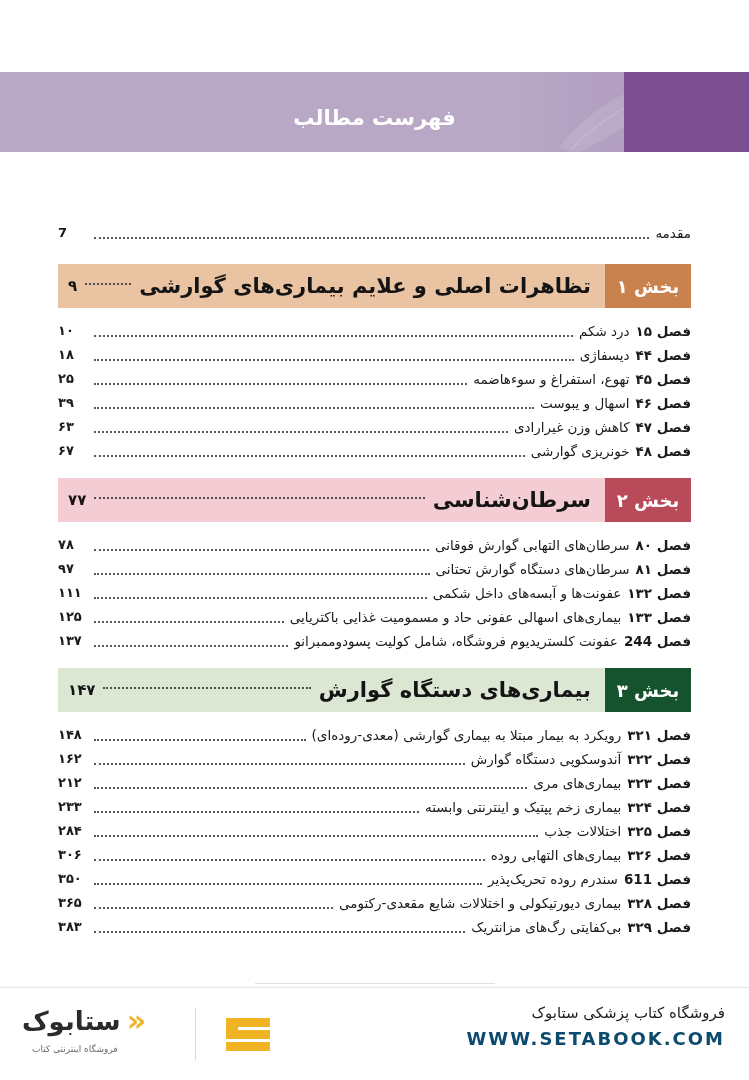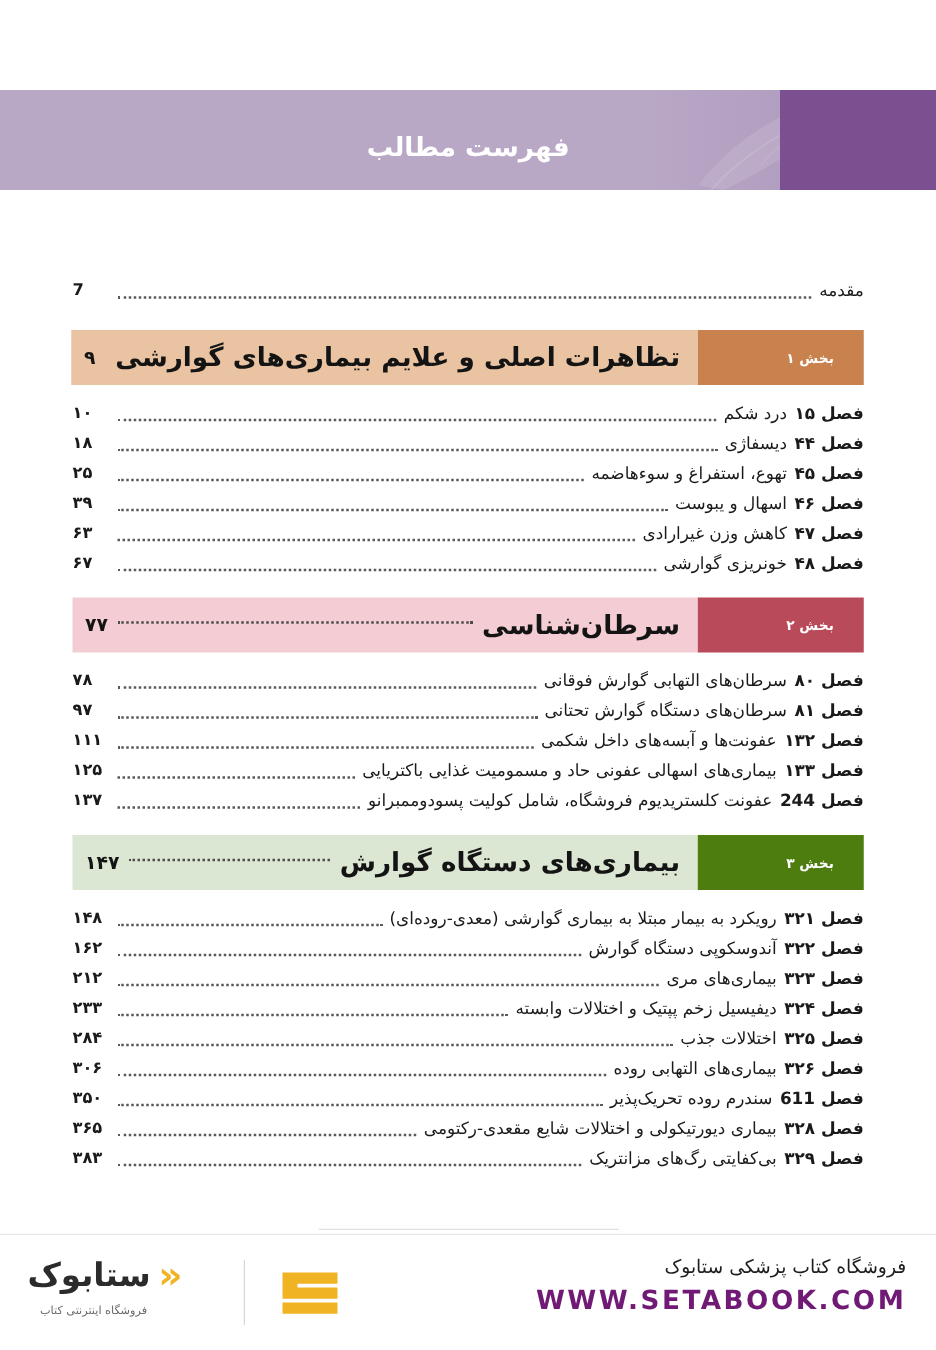--- a/index.html
+++ b/index.html
@@ -72,39 +72,39 @@
 
   
   .section{
     display:flex;align-items:stretch;
     margin:16px 0 12px 0;
     height:44px;
   }
   .section .tag{
     width:86px;flex:0 0 86px;
     display:flex;align-items:center;justify-content:center;
-    color:#fff;font-weight:bold;font-size:11px;padding-left:47px;
+    color:#fff;font-weight:bold;font-size:18px;
   }
   .section .bar{
     flex:1 1 auto;
     display:flex;align-items:center;
     padding:0 14px 0 10px;
   }
   .section .bar .s-title{font-weight:bold;font-size:21px;color:#141414;white-space:nowrap;}
   .section .bar .s-dots{
     flex:1 1 auto;border-bottom:2px dotted #4d4d4d;
     margin:0 8px 5px 8px;height:1px;
   }
   .section .bar .s-pg{font-weight:bold;font-size:15px;color:#141414;direction:ltr;}
 
   .sec1 .tag{background:#c9824e;}
   .sec1 .bar{background:#e9c3a2;}
   .sec2 .tag{background:#b94a5a;}
   .sec2 .bar{background:#f3cdd3;}
-  .sec3 .tag{background:#4d7c0f;}
+  .sec3 .tag{background:#14532d;}
   .sec3 .bar{background:#dbe7d3;}
 
   .group{margin-bottom:6px;}
 
   
   .footer{
     position:absolute;bottom:0;left:0;width:749px;height:92px;
     background:#ffffff;border-top:1px solid #e6e6e6;
   }
   .footer-inner{
@@ -123,21 +123,21 @@
   }
   .divider{
     position:absolute;left:195px;top:20px;width:1px;height:52px;background:#d8d8d8;
   }
   .logo-mark{position:absolute;left:222px;top:24px;width:52px;height:44px;}
   .brand-right{
     position:absolute;right:24px;top:16px;text-align:right;
   }
   .brand-right .fa{font-size:15px;color:#1d1d1d;margin-bottom:6px;}
   .brand-right .url{
-    font-size:21px;color:#701a75;font-weight:bold;letter-spacing:2px;direction:ltr;
+    font-size:18px;color:#0c4a6e;font-weight:bold;letter-spacing:2px;direction:ltr;
   }
   .page-sep{
     position:absolute;bottom:96px;left:50%;transform:translateX(-50%);
     width:240px;height:1px;background:#e0e0e0;
   }
 </style>
 </head>
 <body>
 
 <div class="page">
@@ -272,21 +272,21 @@
         <span class="pg">۱۶۲</span>
       </div>
       <div class="row">
         <span class="chap">فصل ۳۲۳</span>
         <span class="title">بیماری‌های مری</span>
         <span class="dots"></span>
         <span class="pg">۲۱۲</span>
       </div>
       <div class="row">
         <span class="chap">فصل ۳۲۴</span>
-        <span class="title">دیفیسیل زخم پپتیک و اختلالات وابسته</span>
+        <span class="title">بیماری زخم پپتیک و اینترنتی وابسته</span>
         <span class="dots"></span>
         <span class="pg">۲۳۳</span>
       </div>
       <div class="row">
         <span class="chap">فصل ۳۲۵</span>
         <span class="title">اختلالات جذب</span>
         <span class="dots"></span>
         <span class="pg">۲۸۴</span>
       </div>
       <div class="row">

